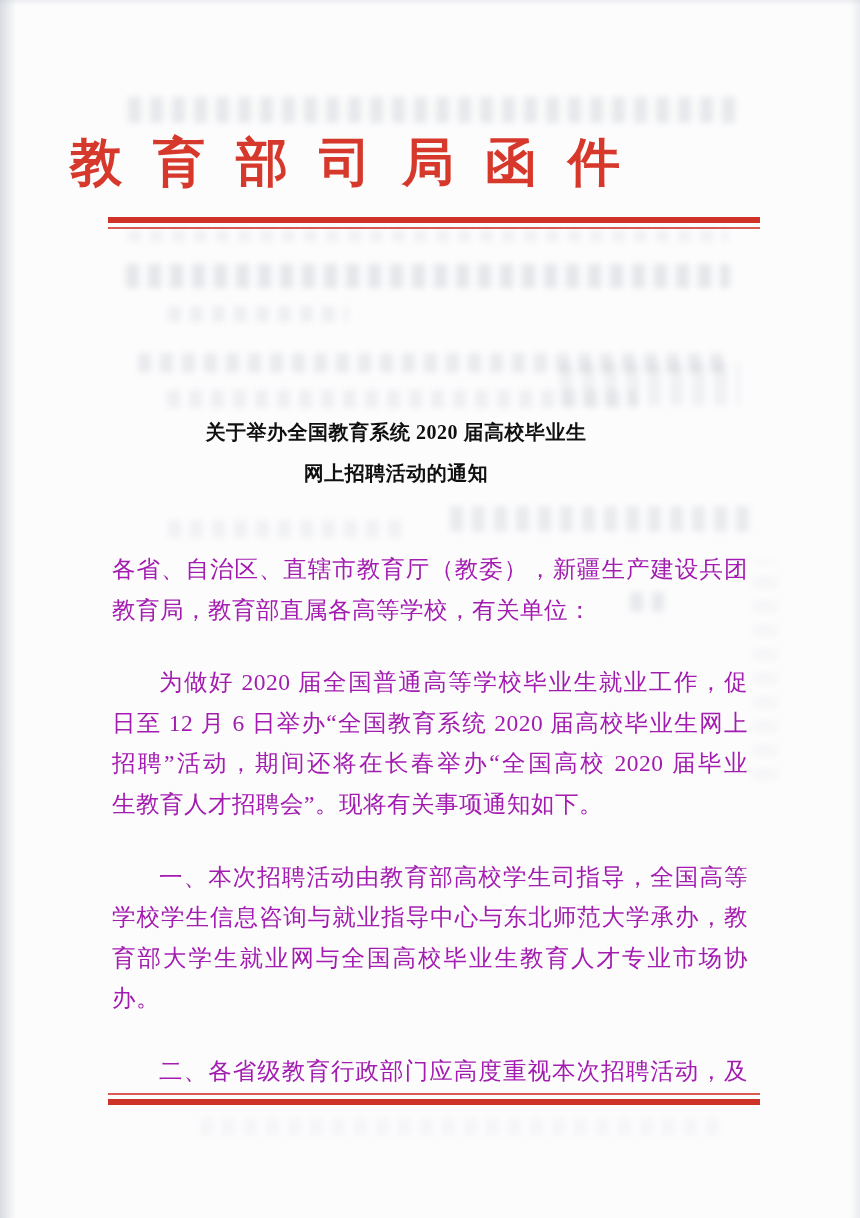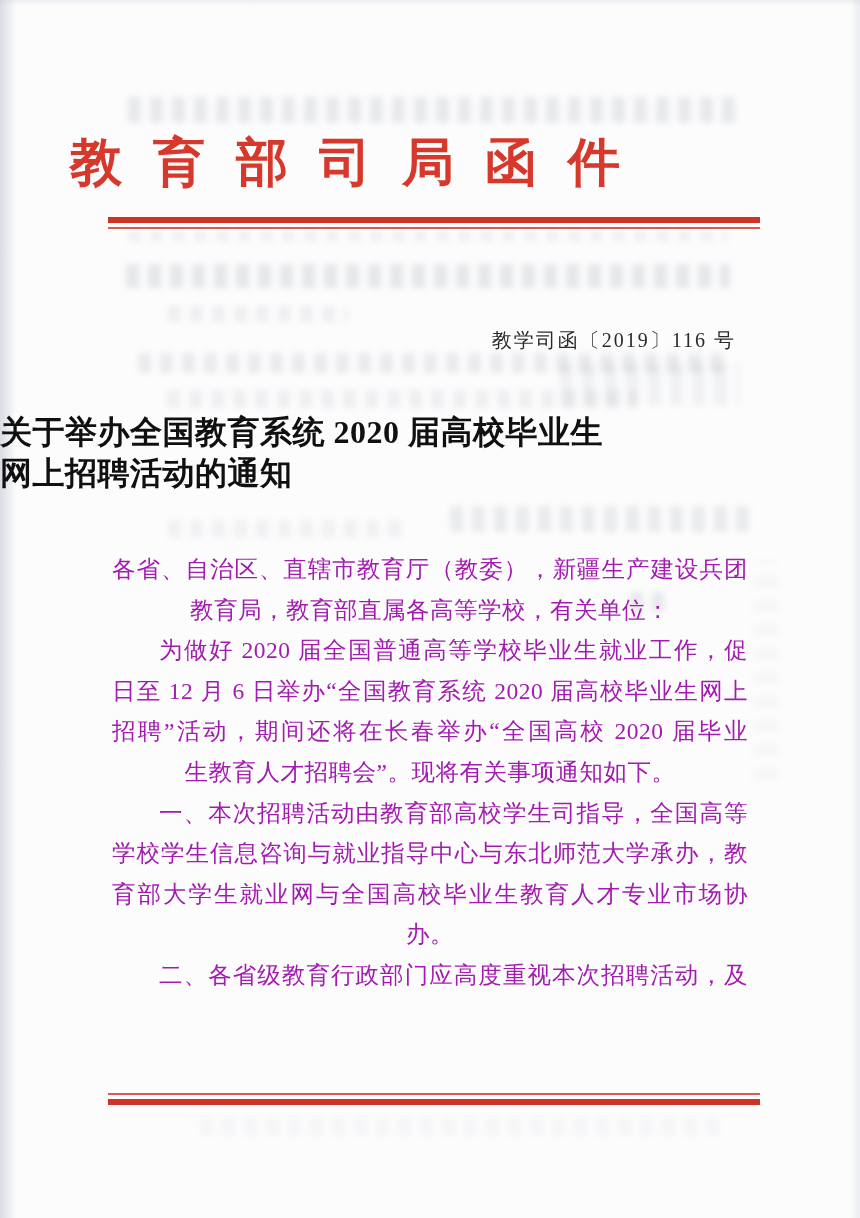--- a/index.html
+++ b/index.html
@@ -48,33 +48,33 @@
   .rule-bottom-thick{top:1099px;height:6px;background:var(--rule,#cf3227);}
 
   .doc-number{
     position:absolute;top:327px;right:124px;
     font-size:20px;letter-spacing:2px;
     color:#2a2a2a;white-space:nowrap;
   }
 
   .doc-title{
     position:absolute;left:0;top:412px;width:792px;
-    text-align:left;
-    font-size:32px;font-weight:bold;line-height:41px;
+    text-align:center;
+    font-size:20px;font-weight:bold;line-height:41px;
     color:#101010;letter-spacing:.5px;
   }
 
   .body-block{
     position:absolute;left:112px;top:549px;width:636px;
     font-size:23.5px;line-height:40.6px;
     color:#a21caf;letter-spacing:.5px;
   }
-  .line{height:40.6px;white-space:nowrap;text-align:center;}
+  .line{height:40.6px;white-space:nowrap;}
   .l-full{white-space:normal;text-align:justify;text-align-last:justify;}
-  .indent{text-indent:2em;}
+  .indent{text-indent:2em;margin-top:32px;}
 </style>
 </head>
 <body>
 
 <div class="page">
 
   <div class="edge-left"></div>
   <div class="edge-right"></div>
   <div class="edge-top"></div>
 
@@ -90,21 +90,20 @@
   <div class="bleed" style="left:630px;top:592px;width:34px;height:20px;opacity:.45"></div>
   <div class="bleed v" style="left:752px;top:560px;width:26px;height:220px;opacity:.15"></div>
   <div class="bleed" style="left:200px;top:1118px;width:520px;height:18px;opacity:.15"></div>
 
   <div class="header-title">
     <span class="inner">教育部司局函件</span>
   </div>
   <div class="rule rule-top-thick"></div>
   <div class="rule rule-top-thin"></div>
 
-  <div class="doc-number">教学司函〔2019〕116 号</div>
 
   <div class="doc-title">
     <div>关于举办全国教育系统 2020 届高校毕业生</div>
     <div>网上招聘活动的通知</div>
   </div>
 
   <div class="body-block">
     <div class="line l-full">各省、自治区、直辖市教育厅（教委），新疆生产建设兵团</div>
     <div class="line">教育局，教育部直属各高等学校，有关单位：</div>
     <div class="line l-full indent">为做好 2020 届全国普通高等学校毕业生就业工作，促</div>

